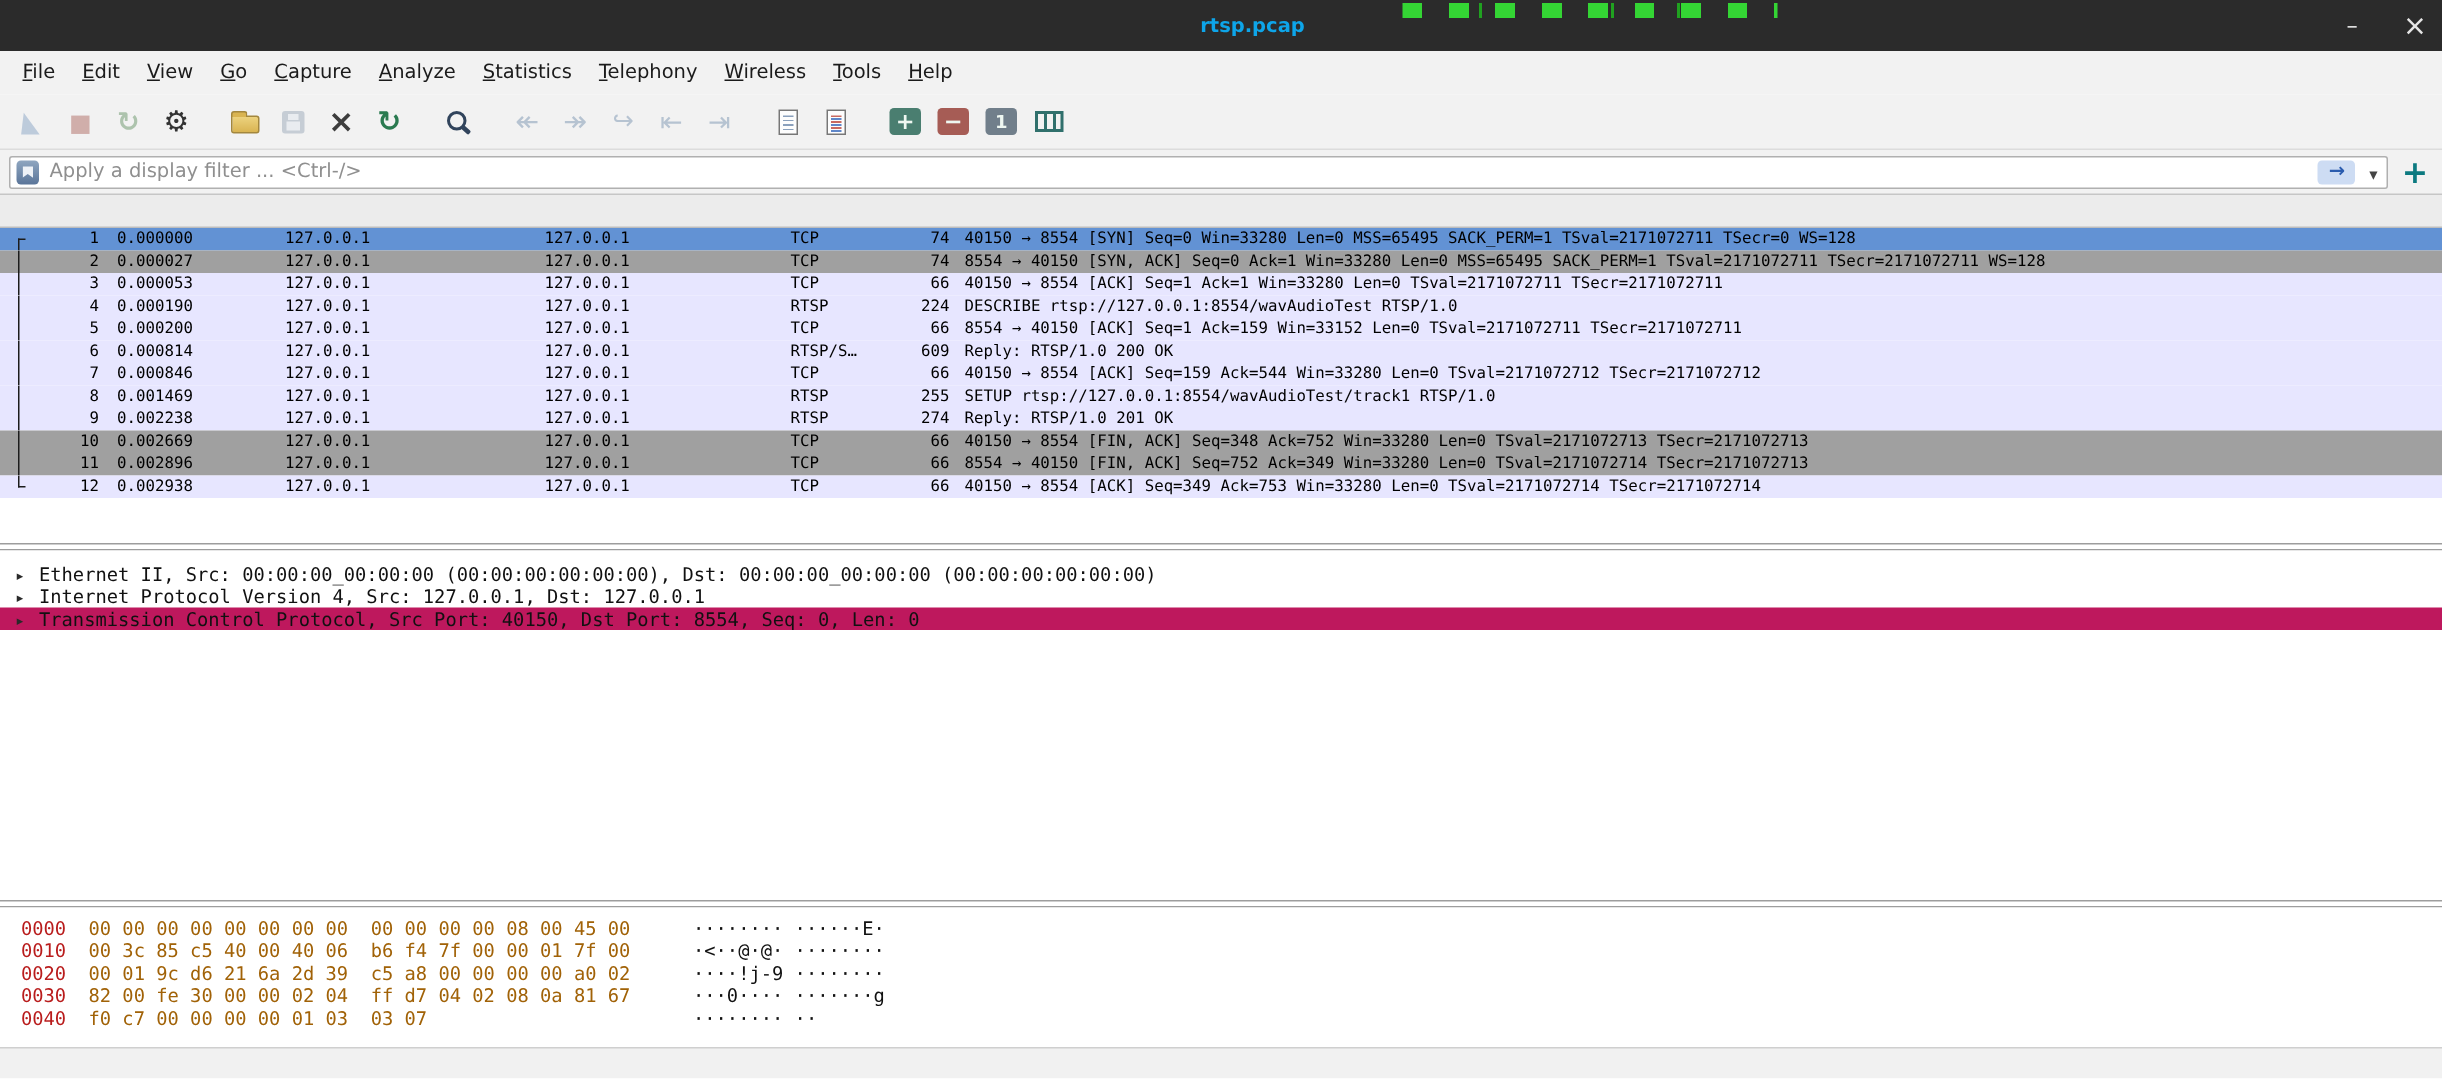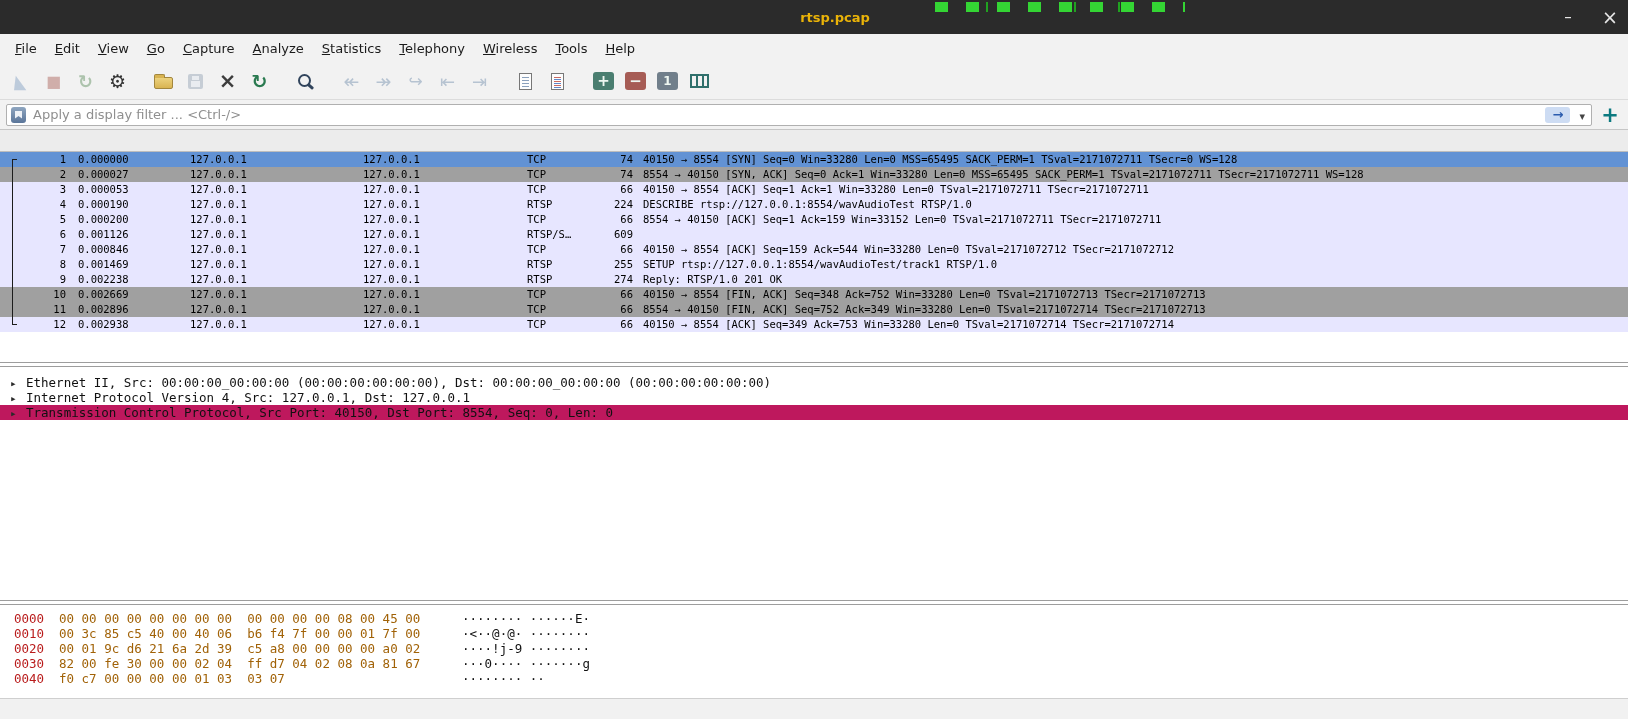--- a/index.html
+++ b/index.html
@@ -3,21 +3,21 @@
 <meta charset="utf-8">
 <style>
   * { box-sizing: border-box; margin: 0; padding: 0; }
   html,body { width:1628px; height:719px; overflow:hidden; background:#fff;
               font-family:"DejaVu Sans","Liberation Sans",sans-serif; }
   .window { width:1628px; height:719px; display:flex; flex-direction:column; background:#fff; }
 
   
   .titlebar { height:34px; background:#2b2b2b; position:relative; display:flex;
               align-items:center; justify-content:center; flex:none; }
-  .titlebar .title { color:#eab308; font-weight:bold; font-size:13px;margin-left:42px; }
+  .titlebar .title { color:#0ea5e9; font-weight:bold; font-size:13px;margin-left:42px; }
   .glitch { position:absolute; left:935px; top:2px; width:250px; height:10px; pointer-events:none;
             background:
               repeating-linear-gradient(90deg,#35e835 0 13px,transparent 13px 31px),
               repeating-linear-gradient(90deg,transparent 0 7px,#1fae1f 7px 9px,transparent 9px 44px);
             opacity:.9; }
   .win-controls { position:absolute; right:8px; top:0; height:100%; display:flex; align-items:center; gap:22px; }
   .win-btn { color:#e6e6e6; width:20px; height:20px; display:flex; align-items:center;
              justify-content:center; font-size:15px; cursor:default; }
   .i-min::before { content:"–"; }
   .i-close::before { content:"×"; font-size:19px; }
@@ -332,25 +332,26 @@
         <div class="c-proto">TCP</div>
         <div class="c-len">66</div>
         <div class="c-info">8554 → 40150 [ACK] Seq=1 Ack=159 Win=33152 Len=0 TSval=2171072711 TSecr=2171072711</div>
       </div>
 
       <div class="prow lavender">
         <div class="c-no">
           <i class="bracket mid"></i>
           <span>6</span>
         </div>
-        <div class="c-time">0.001126</div>
+        <div class="c-time">0.000814</div>
         <div class="c-src">127.0.0.1</div>
         <div class="c-dst">127.0.0.1</div>
         <div class="c-proto">RTSP/S…</div>
         <div class="c-len">609</div>
+        <div class="c-info">Reply: RTSP/1.0 200 OK</div>
       </div>
 
       <div class="prow lavender">
         <div class="c-no">
           <i class="bracket mid"></i>
           <span>7</span>
         </div>
         <div class="c-time">0.000846</div>
         <div class="c-src">127.0.0.1</div>
         <div class="c-dst">127.0.0.1</div>

